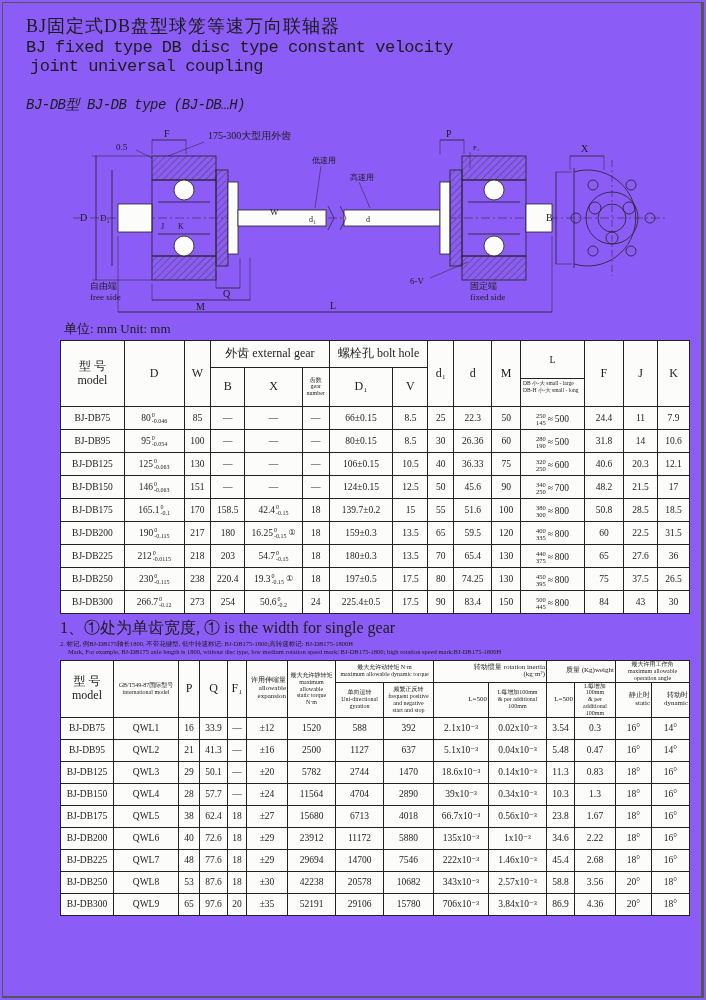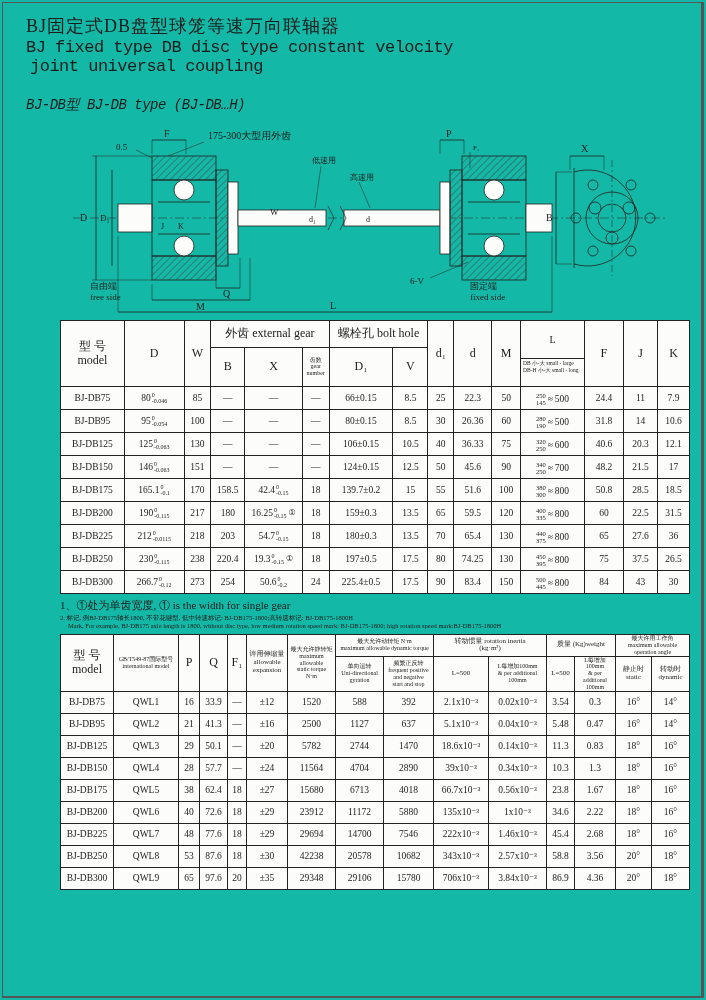--- a/index.html
+++ b/index.html
@@ -1,44 +1,44 @@
 <!DOCTYPE html>
 <html><head>
 <meta charset="utf-8">
 <style>
   html,body{margin:0;padding:0;background:#e8e8e6;}
-  .sheet{position:relative;width:706px;height:1000px;background:#14b8a6;margin:0 auto;
+  .sheet{position:relative;width:706px;height:1000px;background:#8b5cf6;margin:0 auto;
          font-family:"Liberation Serif","DejaVu Serif",serif;color:#1c1c1c;overflow:hidden;}
   .frame{position:absolute;inset:2px;border:1px solid #555;border-right-width:3px;border-bottom-width:2px;pointer-events:none;}
   .titleblock{margin:14px 0 0 26px;}
   .title-zh{font-size:18px;letter-spacing:1px;}
   .title-en{font-size:17px;font-family:"Liberation Mono","DejaVu Sans Mono",monospace;letter-spacing:-0.5px;}
   .title-en2{font-size:17px;font-family:"Liberation Mono","DejaVu Sans Mono",monospace;letter-spacing:-0.5px;margin-left:4px;}
   .typeline{margin:20px 0 12px 26px;font-size:14px;font-family:"Liberation Mono","DejaVu Sans Mono",monospace;letter-spacing:-0.5px;font-style:italic;}
   .drawwrap{margin:6px 0 0 18px;}
   svg text{font-family:"Liberation Serif","DejaVu Serif",serif;fill:#1c1c1c;}
   .unitline{margin:0 0 2px 64px;font-size:13px;}
   table{border-collapse:collapse;table-layout:fixed;margin-left:60px;width:630px;background:#fcfcfa;}
   th,td{border:1px solid #222;text-align:center;vertical-align:middle;font-weight:normal;
         font-size:9.5px;padding:0 1px;overflow:hidden;white-space:pre-line;line-height:1.15;}
   #t1 tbody td{height:22px;}
   #t2 tbody td{height:21px;}
   th.h{font-size:12px;}
-  th.small{font-size:7px;line-height:1.1;}
+  th.small{font-size:7px;line-height:1.1;text-align:right;}
   th.tiny{font-size:6px;line-height:1.15;}
   .l-head{padding:0;}
   .l-head .ltitle{display:block;font-size:10px;padding:2px 0;}
   .l-head .lnote{display:block;border-top:1px solid #222;font-size:5.5px;text-align:left;line-height:1.25;padding:1px 2px;white-space:pre-line;}
   .tol{display:inline-flex;align-items:center;gap:1px;}
   .tol .stk{display:inline-flex;flex-direction:column;font-size:6px;line-height:6.5px;text-align:left;}
   .tol .mk{font-size:8px;margin-left:1px;}
   .rng{display:inline-flex;align-items:center;gap:2px;justify-content:center;}
   .rng .stk{display:inline-flex;flex-direction:column;font-size:6.5px;line-height:7px;}
   .notes{margin:4px 0 3px 60px;width:630px;}
-  .note1{font-size:11px;}
+  .note1{font-size:16px;}
   .note2{font-size:6.5px;line-height:1.3;margin-top:1px;}
   .note2 .en{padding-left:8px;display:block;}
 </style>
 </head>
 <body>
 
 <div class="sheet">
   <div class="frame"></div>
 
   <div class="titleblock">
@@ -162,20 +162,21 @@
       <text x="312" y="183">L</text>
       <text x="392" y="158" font-size="9">6-V</text>
       <text x="72" y="163" font-size="9">自由端</text>
       <text x="72" y="174" font-size="9">free side</text>
       <text x="452" y="163" font-size="9">固定端</text>
       <text x="452" y="174" font-size="9">fixed side</text>
     </g>
   </svg>
   </div>
 
+  <div class="unitline">单位: mm Unit: mm</div>
 
   <table id="t1">
     <colgroup>
       <col style="width:62px">
         <col style="width:58px">
         <col style="width:26px">
         <col style="width:33px">
       <col style="width:56px">
         <col style="width:26px">
         <col style="width:62px">
@@ -584,21 +585,21 @@
           <td>20°</td>
           <td>18°</td>
         </tr>
         <tr>
           <td>BJ-DB300</td>
           <td>QWL9</td>
           <td>65</td>
           <td>97.6</td>
           <td>20</td>
           <td>±35</td>
-          <td>29348</td>
+          <td>52191</td>
           <td>29106</td>
           <td>15780</td>
           <td>706x10⁻³</td>
           <td>3.84x10⁻³</td>
           <td>86.9</td>
           <td>4.36</td>
           <td>20°</td>
           <td>18°</td>
         </tr>
       </tbody>

